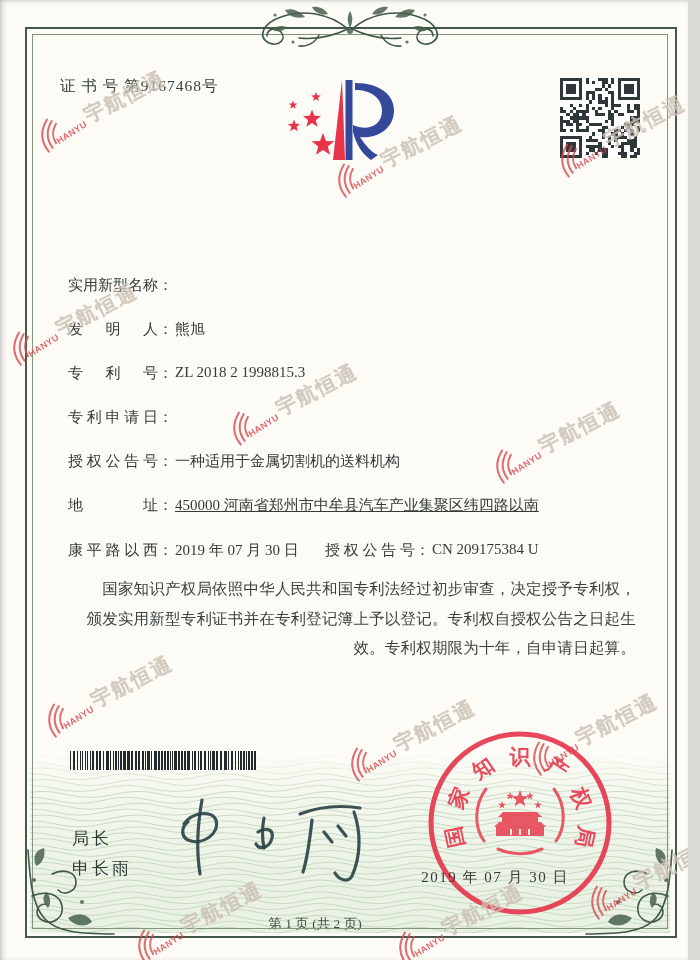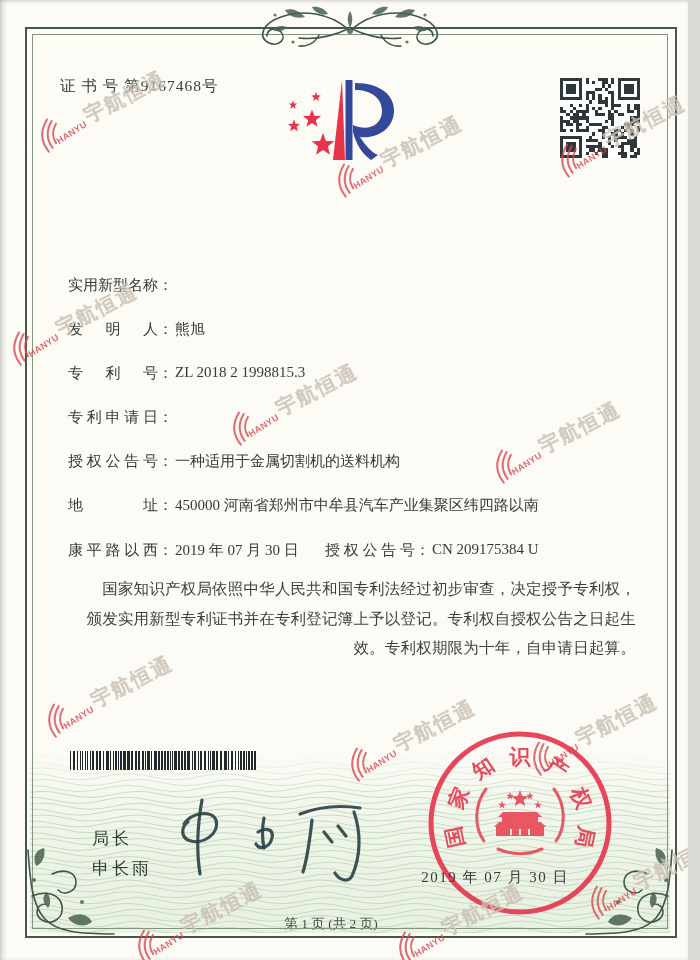--- a/index.html
+++ b/index.html
@@ -28,39 +28,39 @@
   .qr{position:absolute;left:560px;top:78px;z-index:2;}
   .title{position:absolute;left:0;top:184px;width:100%;text-align:center;font-size:38px;font-weight:bold;
     letter-spacing:9px;text-indent:9px;color:#2d3634;z-index:2;}
   
   .fields{position:absolute;left:68px;top:276px;width:572px;font-size:15px;z-index:2;color:#343c38;}
   .frow{height:44px;display:flex;align-items:flex-start;}
   .frow.addr{height:45px;}
   .lab{display:inline-block;width:90px;text-align:justify;text-align-last:justify;flex:none;}
   .colon{flex:none;width:17px;}
   .val{flex:1;}
-  .val .vline{display:block;line-height:19px;}
+  .val .vline{display:block;line-height:19px;text-decoration:underline;}
   .g1{display:flex;width:257px;flex:none;}
   .g2{display:flex;flex:1;}
   
   .bodytext{position:absolute;left:68px;top:574px;width:568px;z-index:2;text-align:right;}
   .bodytext p{margin:0;text-indent:2em;font-size:15.5px;line-height:29.5px;letter-spacing:.2px;color:#39413d;}
   
   .barcode{position:absolute;left:70px;top:751px;z-index:2;}
   .director{position:absolute;left:72px;top:827px;z-index:4;font-size:17px;letter-spacing:3px;color:#2f3b37;}
-  .director div{height:30px;margin-left:20px;}
+  .director div{height:30px;}
   .sig{position:absolute;left:172px;top:794px;z-index:4;}
   .seal{position:absolute;left:425px;top:728px;width:190px;height:190px;z-index:5;opacity:.92;}
   .seal-ring-c{fill:none;stroke:#e6384e;stroke-width:5;}
   .seal-ch{position:absolute;font-size:21px;font-weight:bold;color:#e63e52;white-space:nowrap;}
   .emb-f{fill:#e74a59;stroke:none;}
   .emb-s{fill:none;stroke:#e74a59;stroke-width:3;stroke-linecap:round;}
   .seal-date{position:absolute;left:420px;top:868px;width:150px;text-align:center;font-size:15px;
     letter-spacing:1.5px;color:#3b3b3b;z-index:6;}
-  .footer{position:absolute;left:231px;top:915px;width:200px;text-align:center;font-size:13.5px;color:#434e47;z-index:2;}
+  .footer{position:absolute;left:215px;top:915px;width:200px;text-align:center;font-size:13.5px;color:#434e47;z-index:2;}
   
   .wm{position:absolute;width:160px;height:56px;display:flex;align-items:center;transform:rotate(-27deg);
     z-index:8;opacity:.8;pointer-events:none;}
   .wm-swoosh{flex:none;}
   .wm-swoosh path{fill:none;stroke:#d84b52;stroke-width:2.4;stroke-linecap:round;}
   .wm-latin{font-size:9px;font-weight:bold;color:#d8454d;letter-spacing:.5px;margin:16px 0 0 -8px;
     font-family:"Liberation Sans","DejaVu Sans",sans-serif;transform:rotate(-6deg);}
   .wm-cjk{font-size:20px;font-weight:bold;color:#c9bfb3;letter-spacing:2px;margin-left:2px;
     text-shadow:.5px .5px 0 #ded6c9;}
   .sig path{fill:none;stroke:#2c4346;stroke-width:3.2;stroke-linecap:round;stroke-linejoin:round;opacity:.92;}

